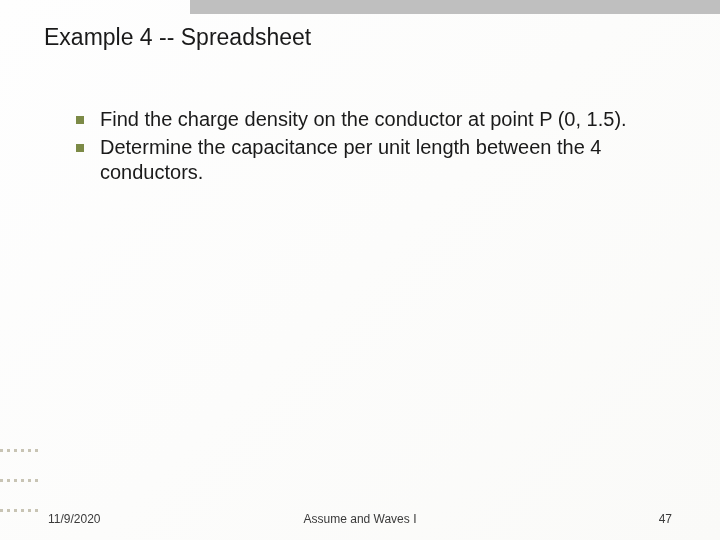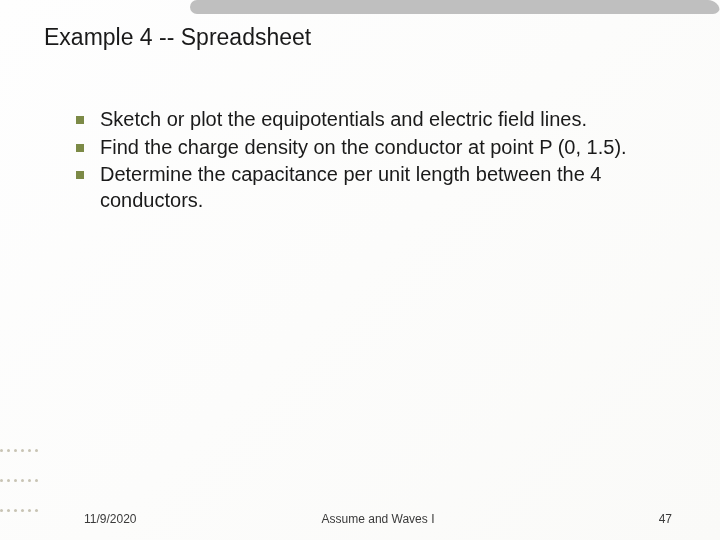--- a/index.html
+++ b/index.html
@@ -1,15 +1,15 @@
 <!DOCTYPE html>
 <html><head>
 <meta charset="utf-8">
 <style>
-  * { margin: 0; padding: 0; box-sizing: border-box; border-radius: 12px; }
+  * { margin: 0; padding: 0; box-sizing: border-box; }
   body {
     width: 720px;
     height: 540px;
     background: linear-gradient(135deg, #fefefe 0%, #fafaf8 100%);
     font-family: Verdana, Geneva, sans-serif;
     color: #222;
     position: relative;
     overflow: hidden;
   }
   .topbar {
@@ -75,38 +75,36 @@
     position: absolute;
     bottom: 14px;
     left: 0;
     right: 0;
     padding: 0 48px;
     display: flex;
     justify-content: space-between;
     align-items: center;
     font-size: 12px;
     color: #3a3a3a;
-    margin-left: 36px;
   }
   .footer .center {
     position: absolute;
     left: 50%;
     transform: translateX(-50%);
   }
 </style>
 </head>
 <body>
 
 <div class="topbar"></div>
 
 <div class="slide">
   <h1 class="title">Example 4 -- Spreadsheet</h1>
 
   <ul class="bullets">
-    <li>Sketch or plot the equipotentials and electric field lines.</li>
     <li>Find the charge density on the conductor at point P (0, 1.5).</li>
     <li>Determine the capacitance per unit length between the 4 conductors.</li>
   </ul>
 </div>
 
 <div class="dots-row dots1">
   <span></span><span></span><span></span><span></span><span></span><span></span>
 </div>
 <div class="dots-row dots2">
   <span></span><span></span><span></span><span></span><span></span><span></span>

